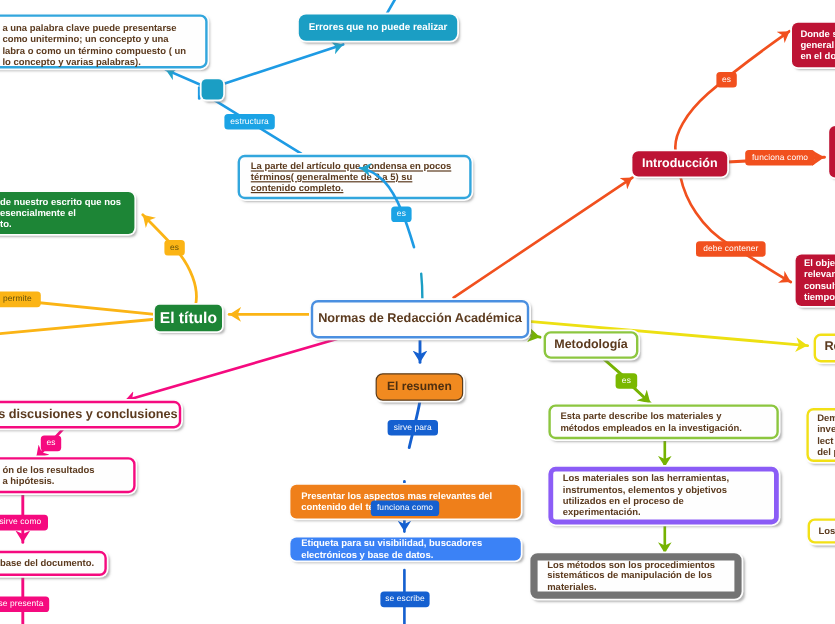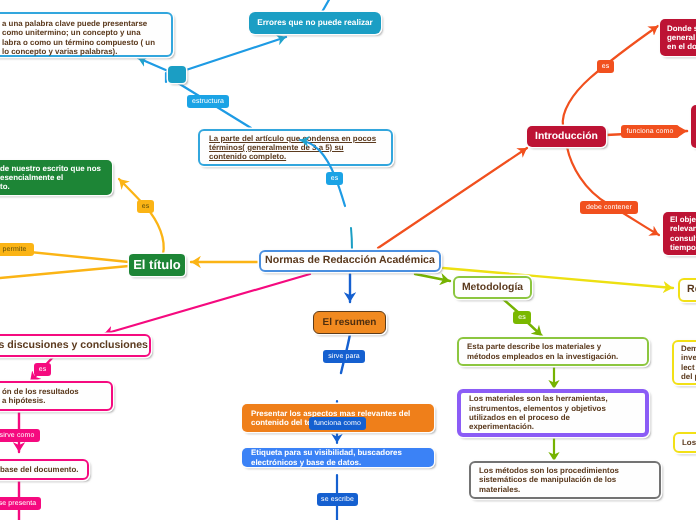--- a/index.html
+++ b/index.html
@@ -113,21 +113,21 @@
   <div class="node n-fill sh" id="n-titulo-desc" style="left:-9px;top:160px;width:121px;height:35px;background:#1d8536;padding:0 0 0 9px;border-radius:5px;">
     <span class="tx">de nuestro escrito que nos
 esencialmente el
 to.</span>
   </div>
 
   <div class="node n-fill sh" id="n-el-titulo" style="left:129px;top:254px;width:56px;height:22px;background:#1d8536;justify-content:center;font-size:13px;border-radius:4px;">
     <span class="tx" style="text-align:center">El título</span>
   </div>
 
-  <div class="node n-out sh" id="n-root" style="left:259px;top:250px;width:182px;height:22px;border:2px solid #4a8fe0;justify-content:center;font-size:10.6px;">
+  <div class="node n-out sh" id="n-root" style="left:259px;top:250px;width:182px;height:32px;border:2px solid #4a8fe0;justify-content:center;font-size:10.6px;">
     <span class="tx" style="text-align:center">Normas de Redacción Académica</span>
   </div>
 
   <div class="node sh" id="n-el-resumen" style="left:313px;top:311px;width:73px;height:23px;background:#f18a20;border:1px solid #5c3c1b;justify-content:center;color:#4e2f10;font-size:10px;font-weight:bold;">
     <span class="tx" style="text-align:center">El resumen</span>
   </div>
 
   <div class="node n-fill sh" id="n-resumen-aspectos" style="left:242px;top:373px;width:192px;height:28px;background:#ef7f1a;padding:0 0 0 9px;border-radius:5px;margin-top:31px;">
     <span class="tx">Presentar los aspectos mas relevantes del
 contenido del texto.</span>
@@ -166,21 +166,21 @@
 métodos empleados en la investigación.</span>
   </div>
 
   <div class="node n-out sh" id="n-metodo-materiales" style="left:457px;top:389px;width:192px;height:48px;border:4px solid #8b5cf6;padding:0 0 0 8px;">
     <span class="tx">Los materiales son las herramientas,
 instrumentos, elementos y objetivos
 utilizados en el proceso de
 experimentación.</span>
   </div>
 
-  <div class="node n-out sh" id="n-metodo-metodos" style="left:469px;top:461px;width:192px;height:38px;border:2px solid #737373;padding:0 0 0 8px;">
+  <div class="node n-out sh" id="n-metodo-metodos" style="left:442px;top:461px;width:176px;height:38px;border:6px solid #737373;padding:0 0 0 8px;">
     <span class="tx">Los métodos son los procedimientos
 sistemáticos de manipulación de los
 materiales.</span>
   </div>
 
   <div class="node n-out sh" id="n-resultados" style="left:678px;top:278px;width:90px;height:24px;border:2px solid #f2e016;padding:0 0 0 7px;font-size:10.6px;">
     <span class="tx">Re</span>
   </div>
 
   <div class="node n-out sh" id="n-demuestra" style="left:672px;top:340px;width:120px;height:45px;border:2px solid #f2e016;padding:0 0 0 7px;">

